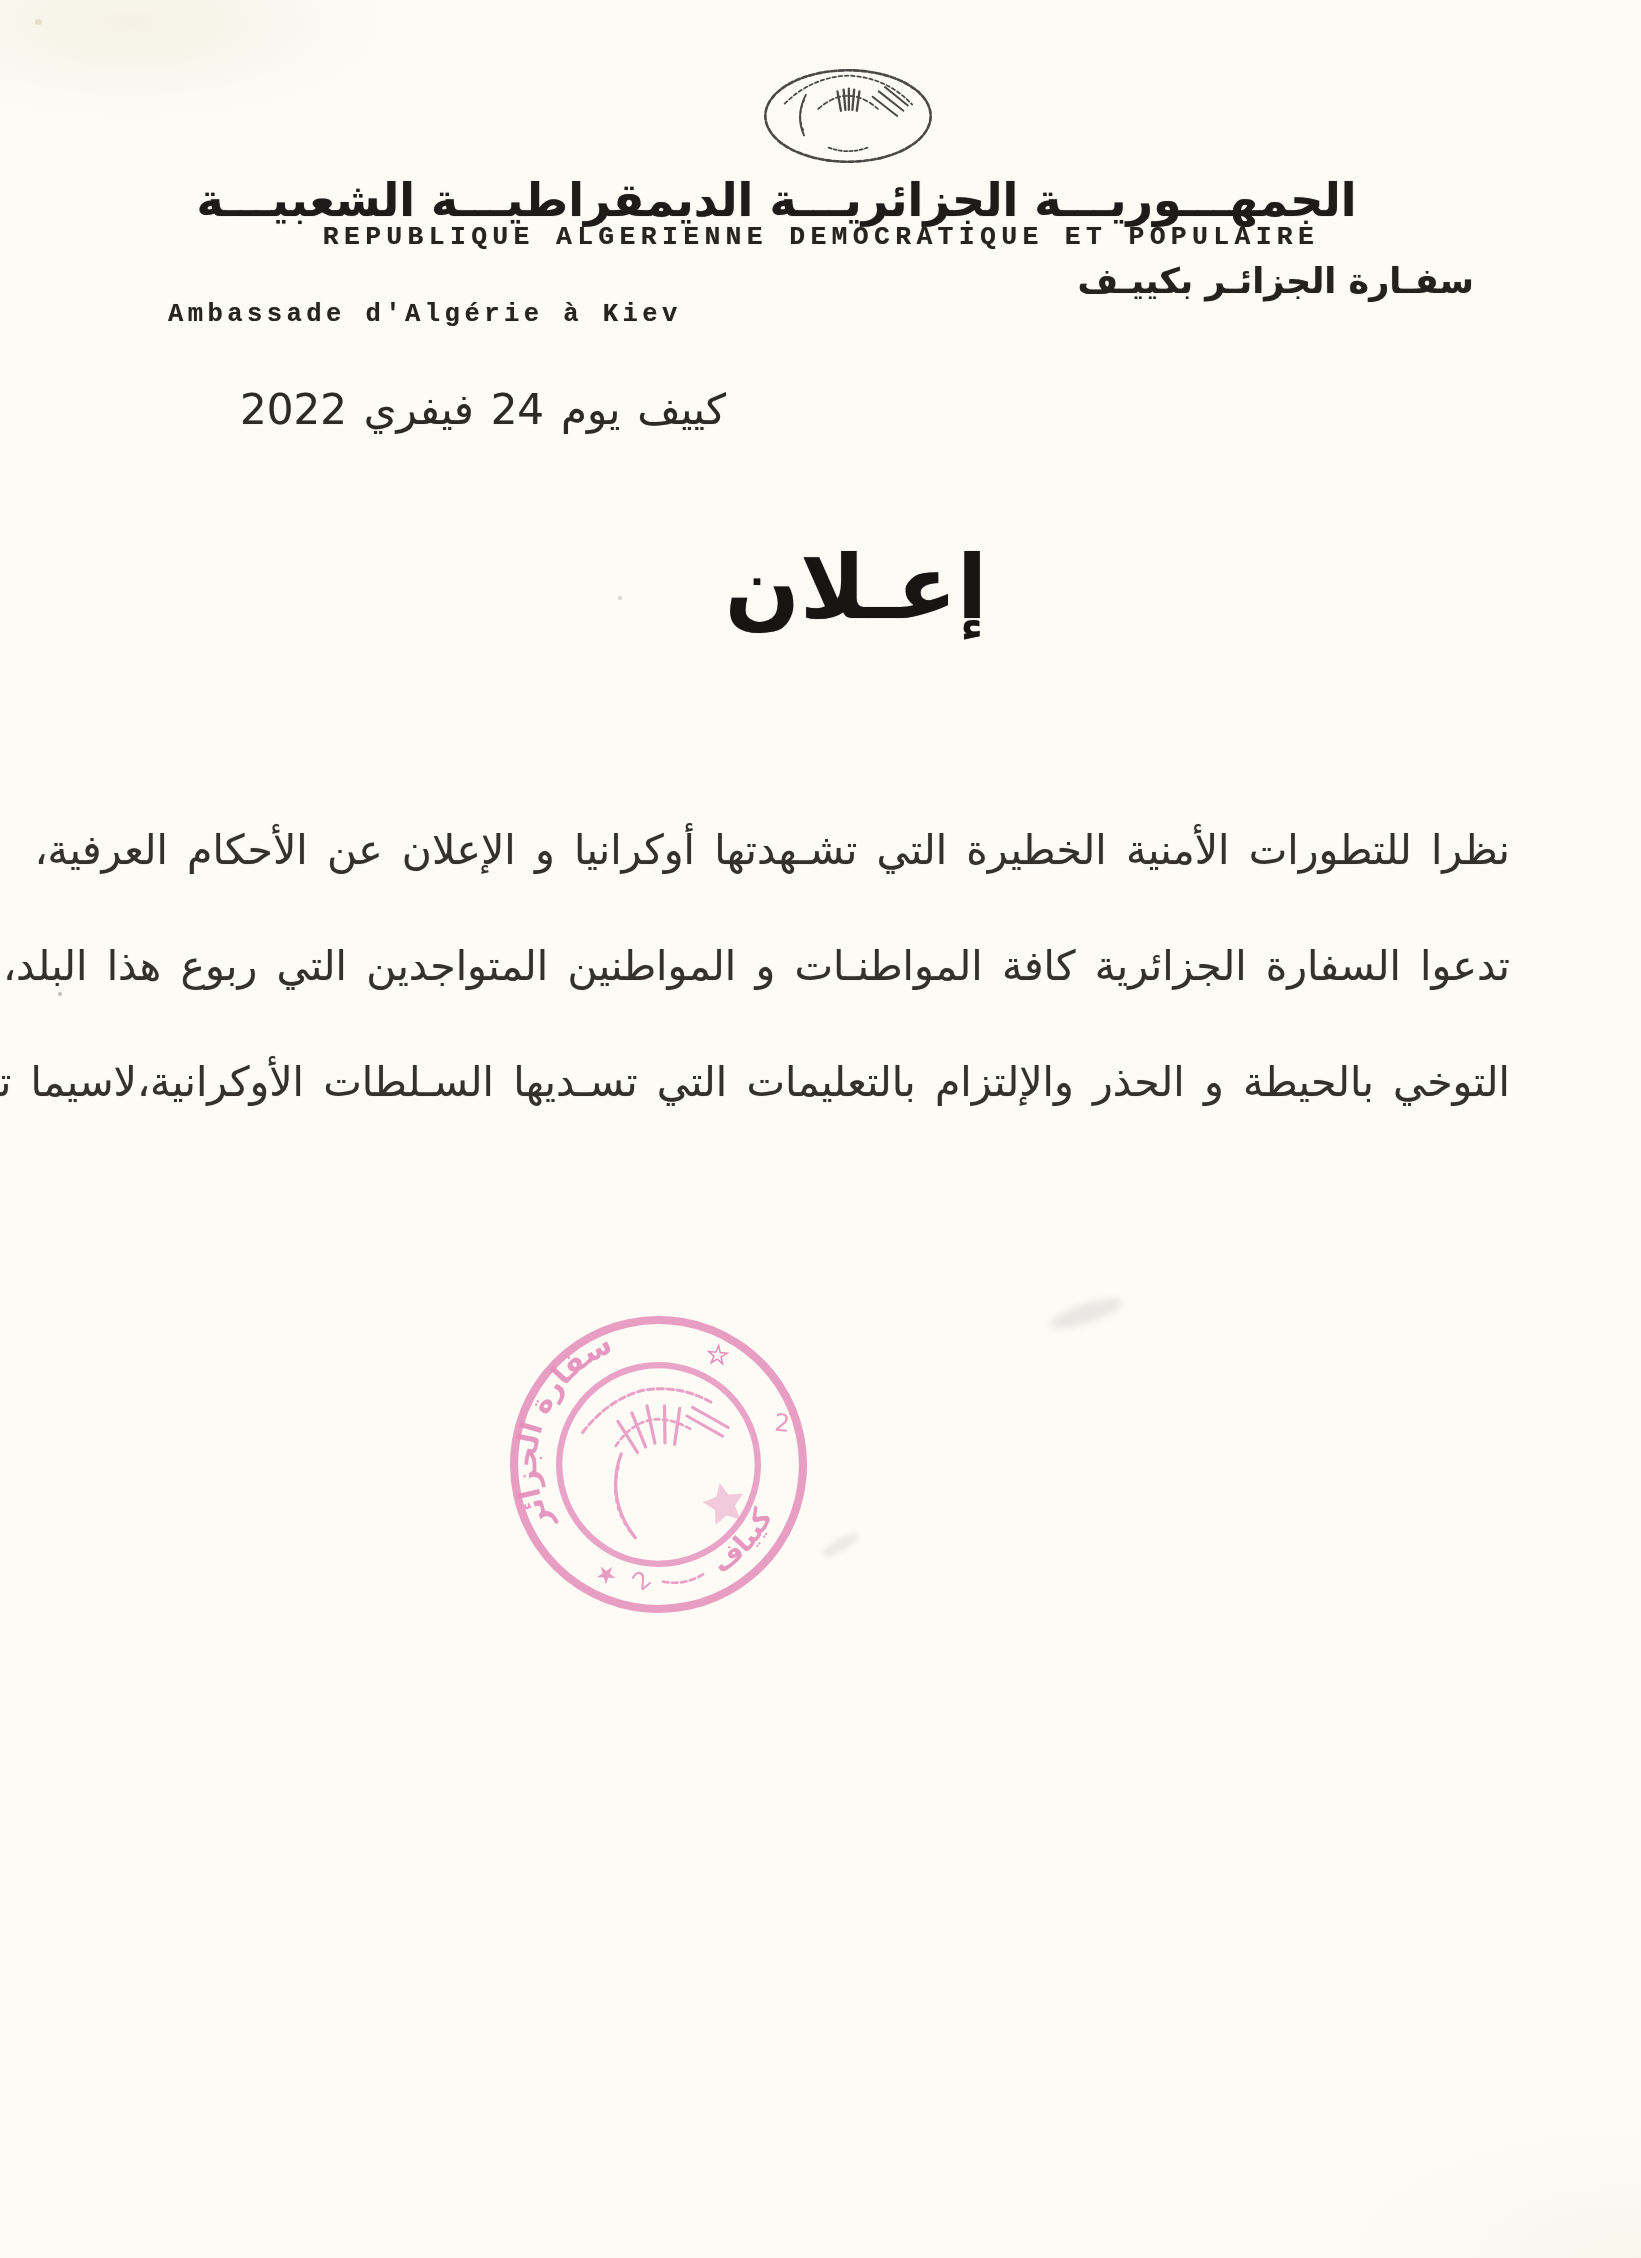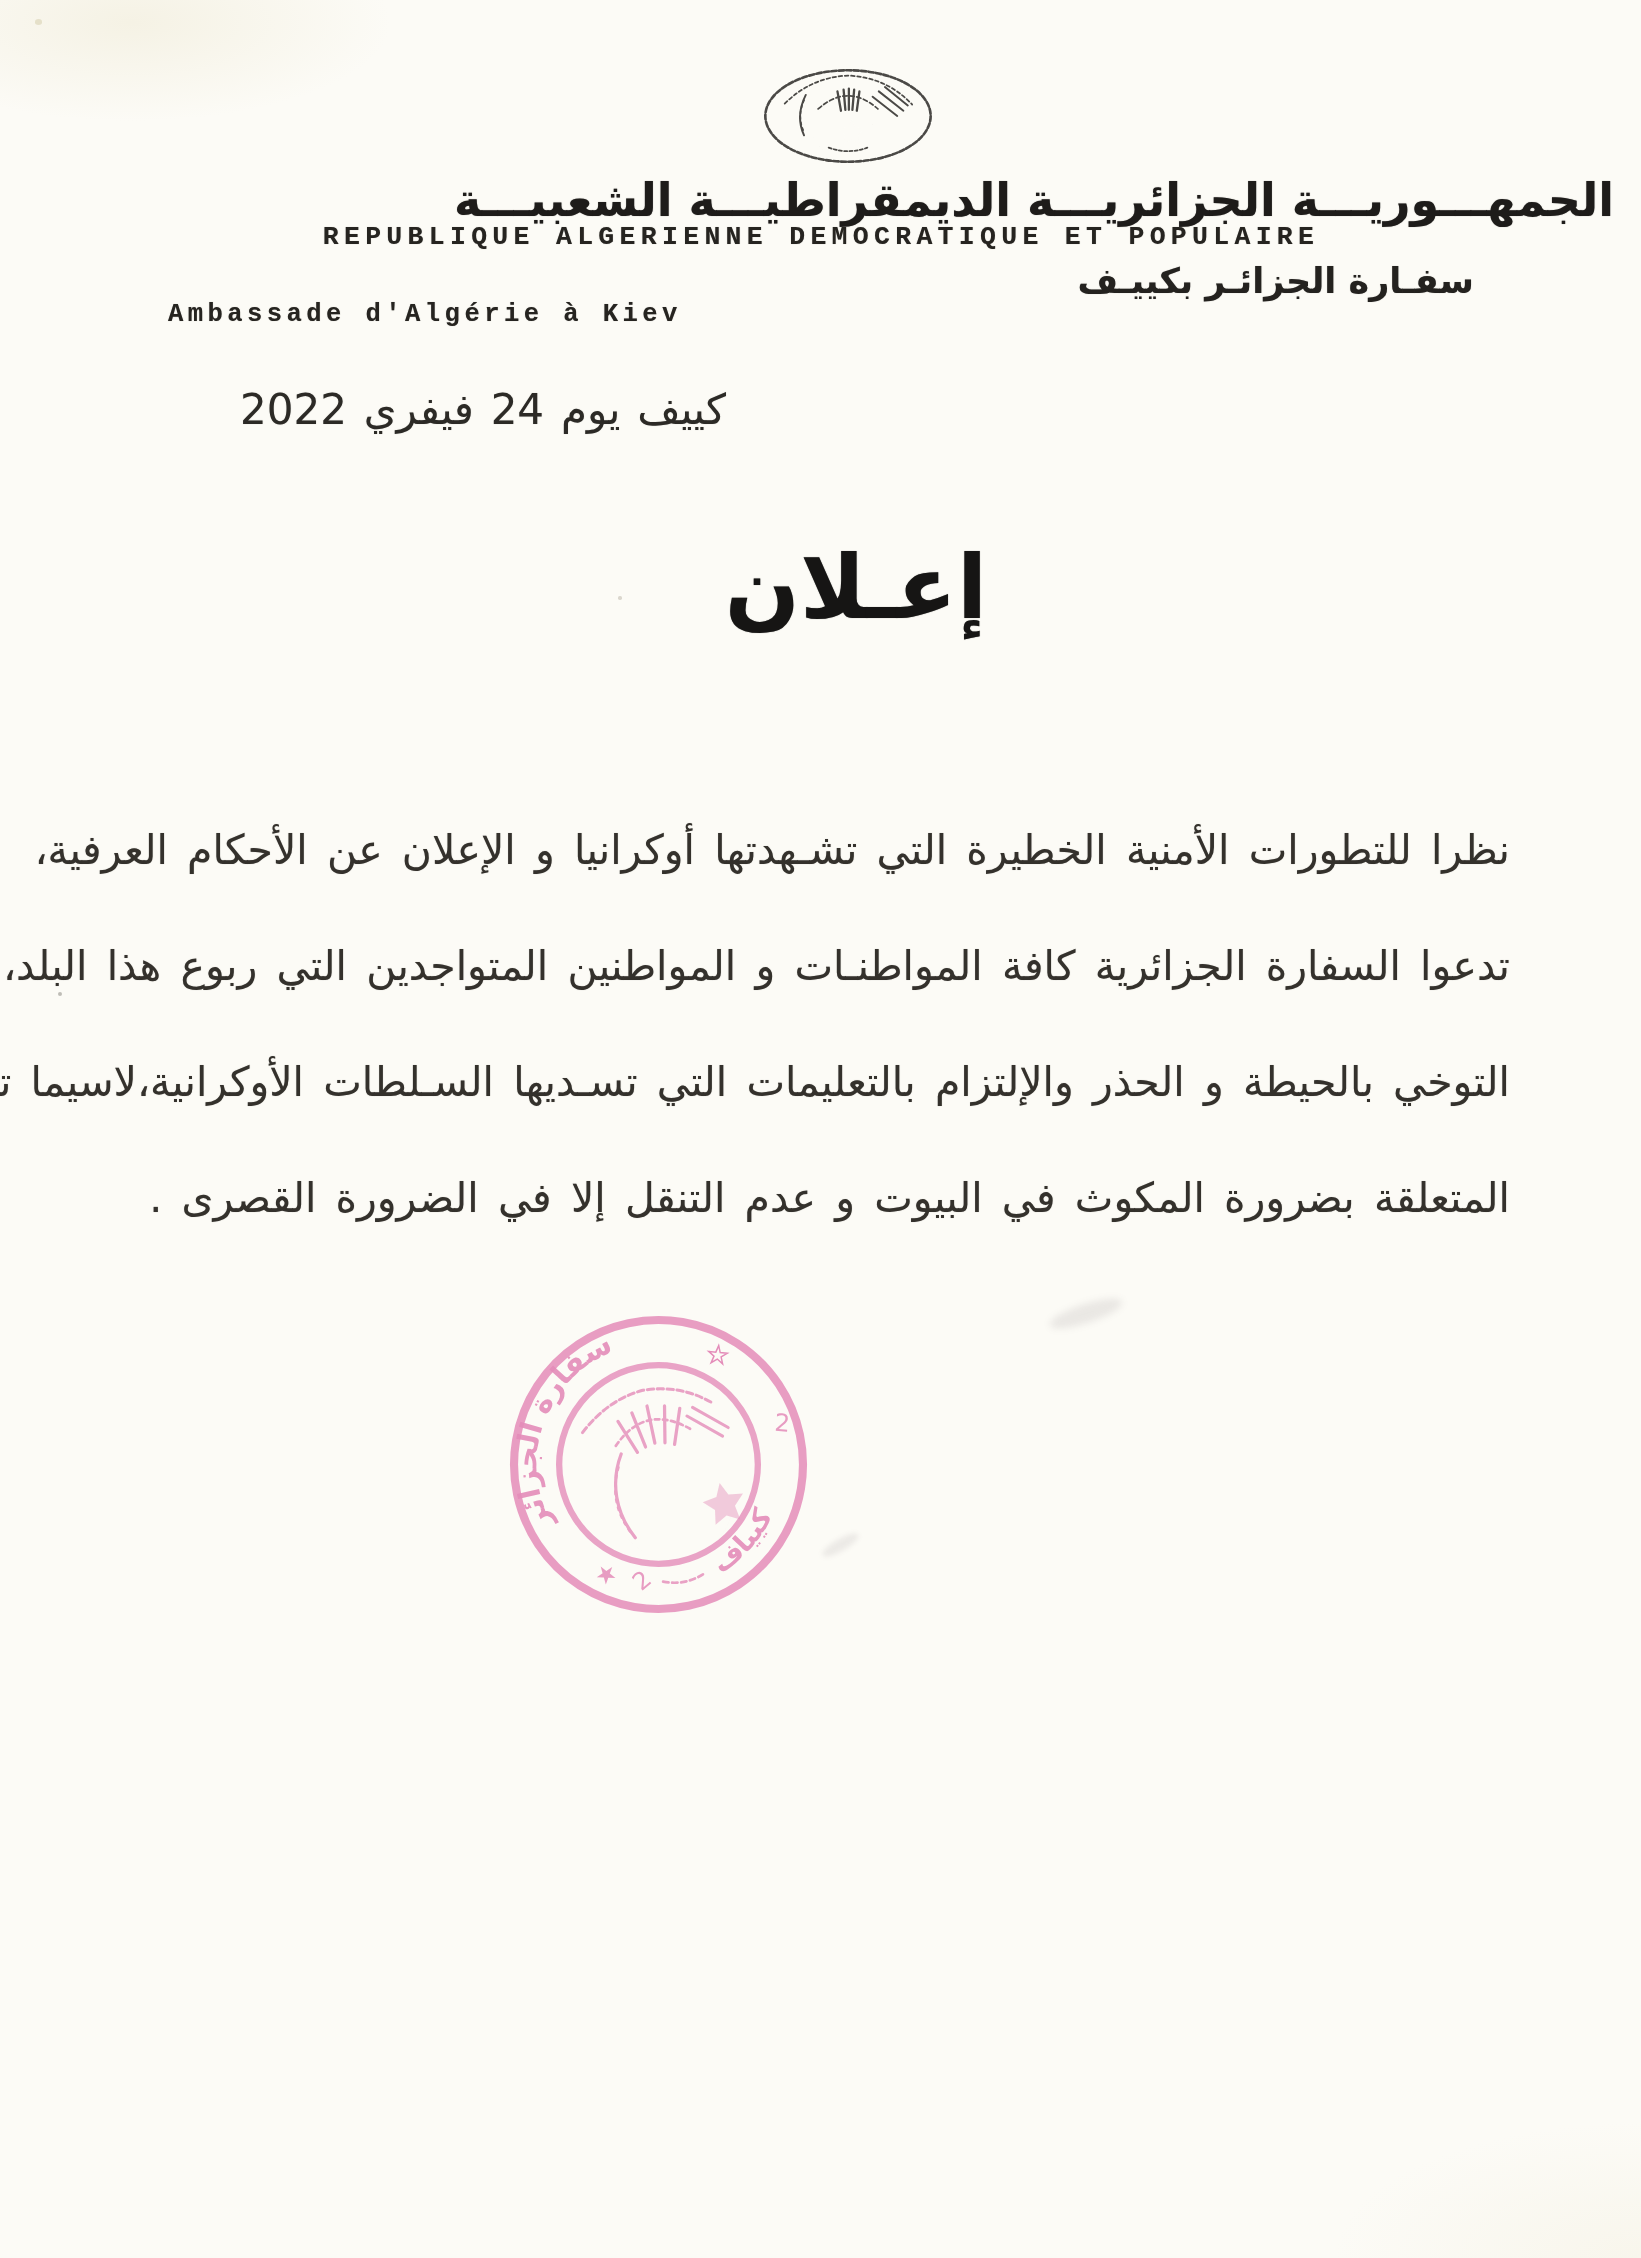--- a/index.html
+++ b/index.html
@@ -11,22 +11,22 @@
       radial-gradient(ellipse 371px 141px at 8% 1%, rgba(232,225,196,0.35), rgba(232,225,196,0) 70%),
       radial-gradient(ellipse 441px 194px at 100% 100%, rgba(236,230,206,0.25), rgba(236,230,206,0) 70%);
     overflow:hidden;
     font-family:"DejaVu Sans", sans-serif;
     color:#2f2c28;
   }
   
   .emblem{position:absolute;left:760px;top:65px;width:176px;height:102px;opacity:.92;}
   .header-ar{
     position:absolute;left:0;top:173px;width:1642px;
-    padding-right:28px;box-sizing:border-box;
-    direction:rtl;
+    padding-right:89px;box-sizing:border-box;
+    text-align:center;direction:rtl;
     font-size:46px;font-weight:bold;letter-spacing:0;
     color:#1e1c1a;text-shadow:0 0 0.9px rgba(30,28,26,.55);
     white-space:nowrap;
   }
   .header-fr{
     position:absolute;left:0;top:222px;width:1642px;
     box-sizing:border-box;
     text-align:center;
     font-family:"Liberation Mono","DejaVu Sans Mono",monospace;
     font-size:26.5px;font-weight:bold;letter-spacing:5.3px;
@@ -119,21 +119,20 @@
   <div class="embassy-ar">سفـارة الجزائـر بكييـف</div>
 
   <div class="date-line">كييف يوم 24 فيفري 2022</div>
 
   <div class="doc-title">إعـلان</div>
 
   <div class="body-text">
     <div class="body-line">نظرا للتطورات الأمنية الخطيرة التي تشـهدتها أوكرانيا و الإعلان عن الأحكام العرفية،</div>
     <div class="body-line">تدعوا السفارة الجزائرية كافة المواطنـات و المواطنين المتواجدين التي ربوع هذا البلد،</div>
     <div class="body-line">التوخي بالحيطة و الحذر والإلتزام بالتعليمات التي تسـديها السـلطات الأوكرانية،لاسيما تلك</div>
-    <div class="body-line">المتعلقة بضرورة المكوث في البيوت و عدم التنقل إلا في الضرورة القصرى .</div>
   </div>
 
   <svg class="stamp" viewBox="0 0 340 340">
     <defs>
       <path id="arcTop" d="M 47.6 227 A 135 135 0 0 1 205 39.6"></path>
       <path id="arcBottom" d="M 199 305 A 138 138 0 0 0 297 224"></path>
     </defs>
     <g transform="rotate(-12 170 170)" stroke="#df74ac" fill="none" stroke-linecap="round">
       <circle cx="170" cy="170" r="160" stroke-width="9" opacity=".85"></circle>
       <circle cx="170" cy="170" r="110" stroke-width="7" opacity=".8"></circle>

